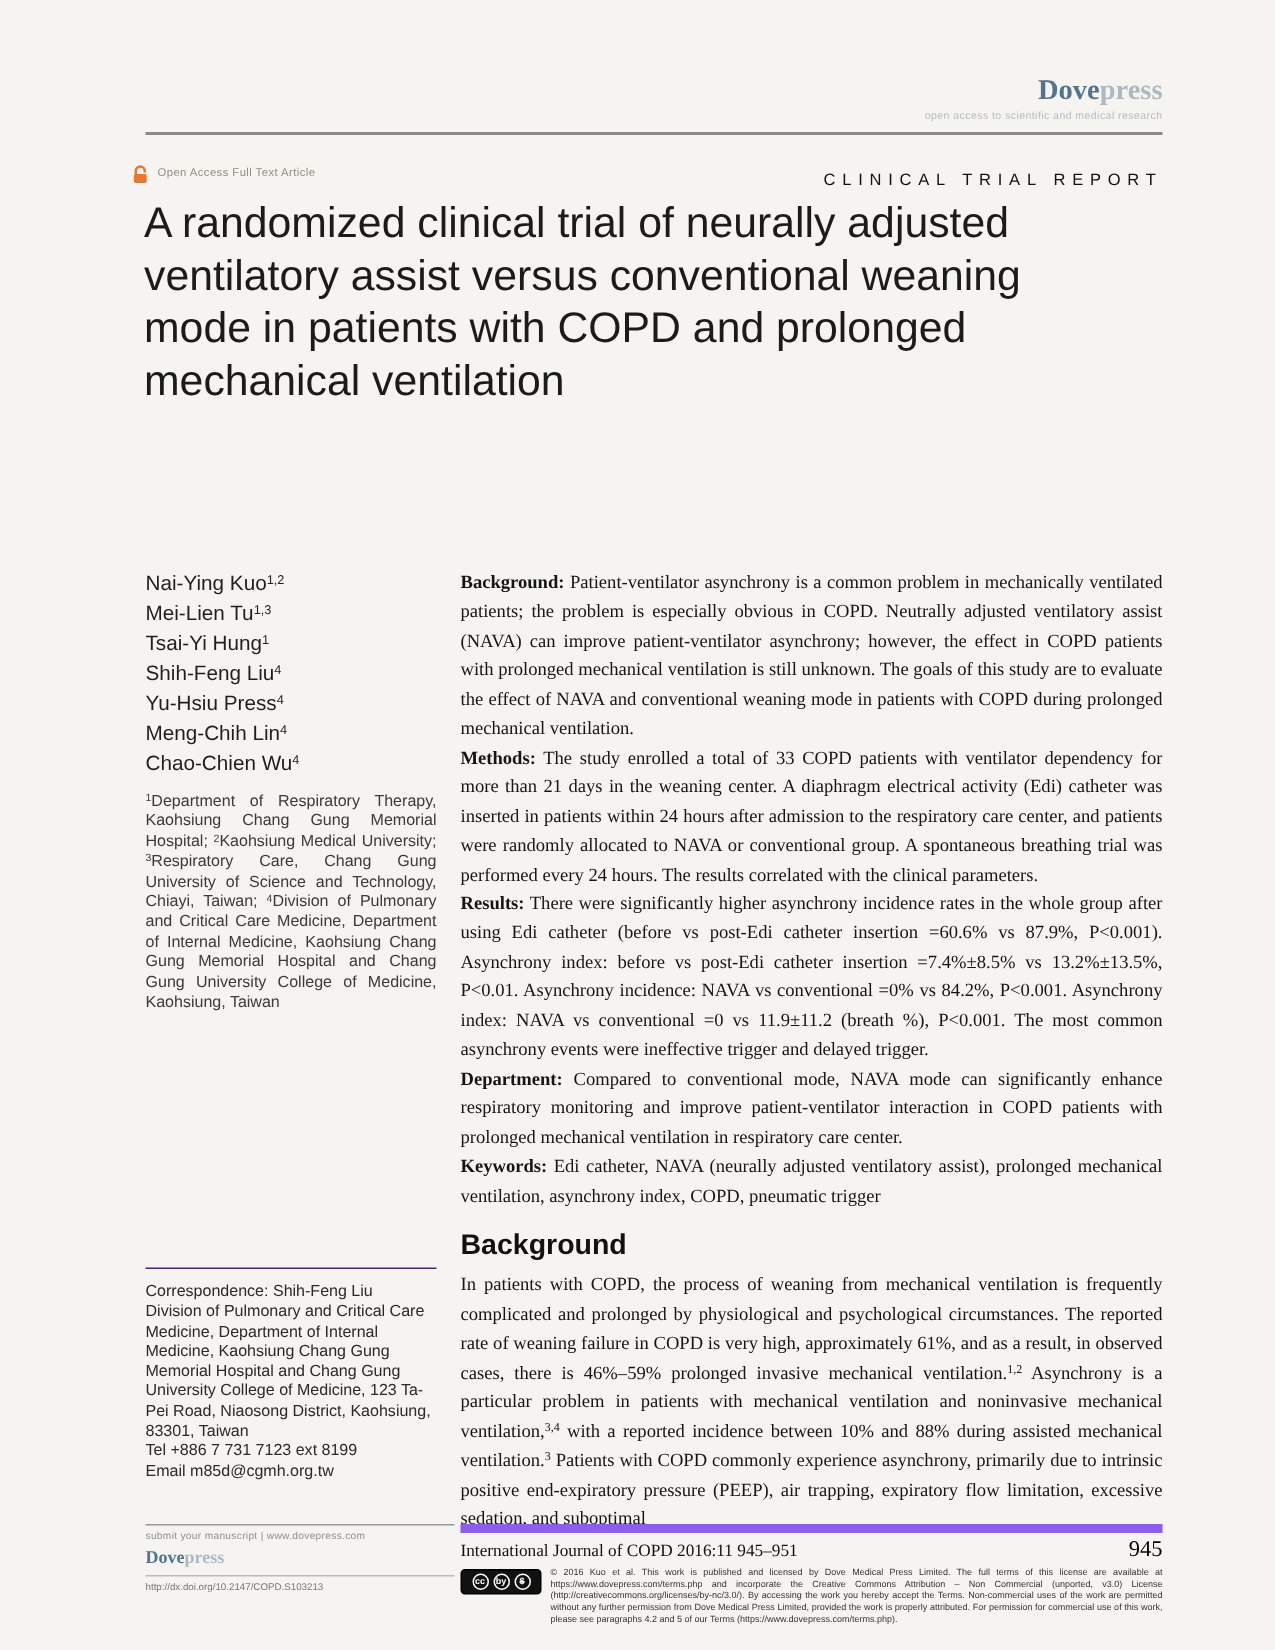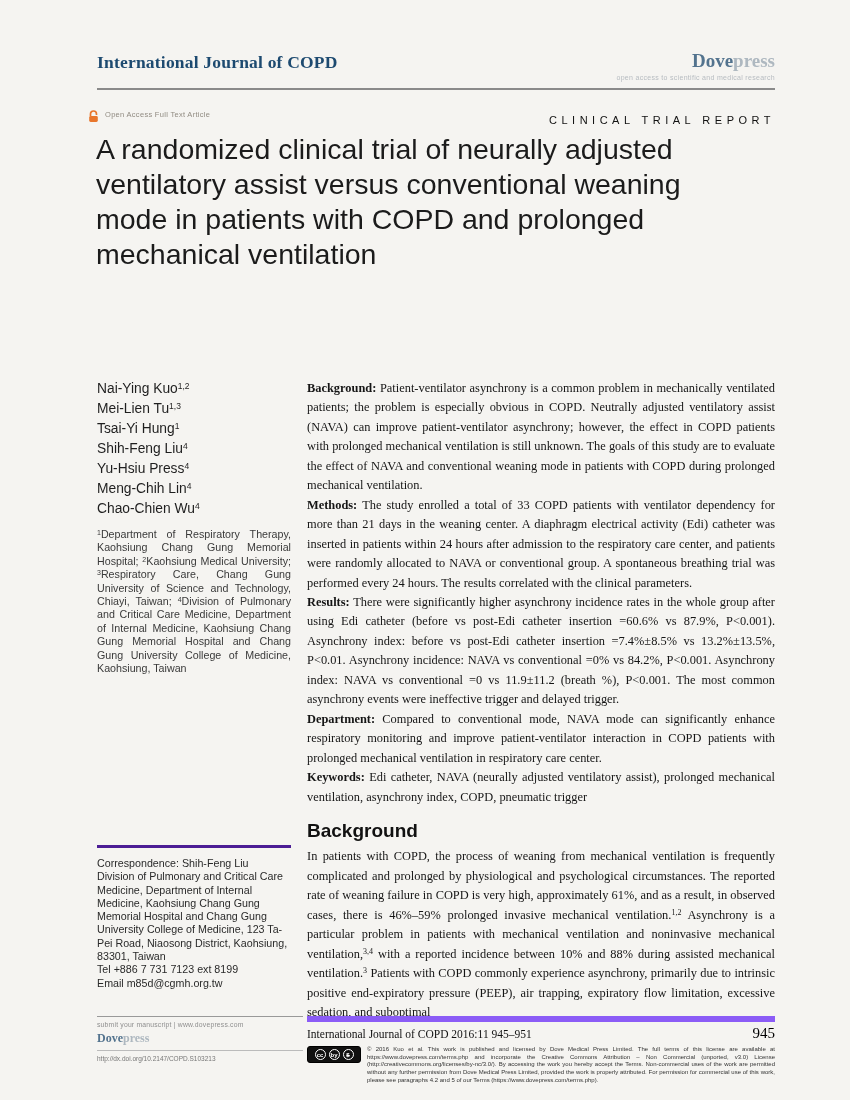--- a/index.html
+++ b/index.html
@@ -23,21 +23,21 @@
   
   .title { position:absolute; left:96px; top:132px; width:652px; font-size:28.5px; line-height:35px; font-weight:400; color:#1b1b1b; }
 
   
   .left-col { position:absolute; left:97px; top:379px; width:194px; }
   .author { font-size:13.8px; line-height:20px; color:#1f1f1f; }
   .author sup, .affils sup { font-size:8.5px; line-height:0; position:relative; top:-4px; vertical-align:baseline; }
   .affils { margin-top:9px; font-size:10.7px; line-height:13.4px; color:#3a3a3a; text-align:justify; }
   .affils sup { font-size:7px; top:-3px; }
 
-  .corr { position:absolute; left:97px; top:845px; width:194px; border-top:3px solid #4c1d95; padding-top:9px; font-size:10.7px; line-height:13.3px; color:#2a2a2a; }
+  .corr { position:absolute; left:97px; top:845px; width:194px; border-top:1px solid #4c1d95; padding-top:9px; font-size:10.7px; line-height:13.3px; color:#2a2a2a; }
 
   
   .right-col { position:absolute; left:307px; top:379px; width:468px; height:637px; overflow:hidden;
                font-family:"Liberation Serif",serif; font-size:12.4px; line-height:19.45px; color:#151515; text-align:justify; }
   .abs b { font-weight:700; }
   .right-col sup { font-size:8px; line-height:0; position:relative; top:-4px; vertical-align:baseline; }
   .section-heading { font-family:"Liberation Sans",sans-serif; font-size:19px; font-weight:700; color:#111; margin:14px 0 7px; text-align:left; }
 
   
   .footer-left { position:absolute; left:97px; top:1016px; width:206px; border-top:1px solid #999; }
@@ -56,21 +56,20 @@
   .cc-circle { width:11px; height:11px; border:1px solid #fff; border-radius:50%; color:#fff; font-size:6px;
                display:flex; align-items:center; justify-content:center; font-weight:700; }
   .cc-circle.nc { text-decoration:line-through; }
   .fc-license { flex:1; font-size:6px; line-height:7.7px; color:#333; text-align:justify; }
 </style>
 </head>
 <body>
 
 <div class="page">
 
-  <div class="journal-name">International Journal of COPD</div>
   <div class="dove-logo">
     <div class="logo-word"><span class="dove">Dove</span><span class="press">press</span></div>
     <div class="logo-tagline">open access to scientific and medical research</div>
   </div>
   <div class="header-rule"></div>
 
   <div class="access-row">
     <svg width="13" height="13" viewBox="0 0 13 13">
       <path d="M3.5 6 V4 a3 3 0 0 1 6 0 V5" fill="none" stroke="#e8762c" stroke-width="1.7"></path>
       <rect x="2.2" y="6" width="8.6" height="6" rx="1.4" fill="#e8762c"></rect>

